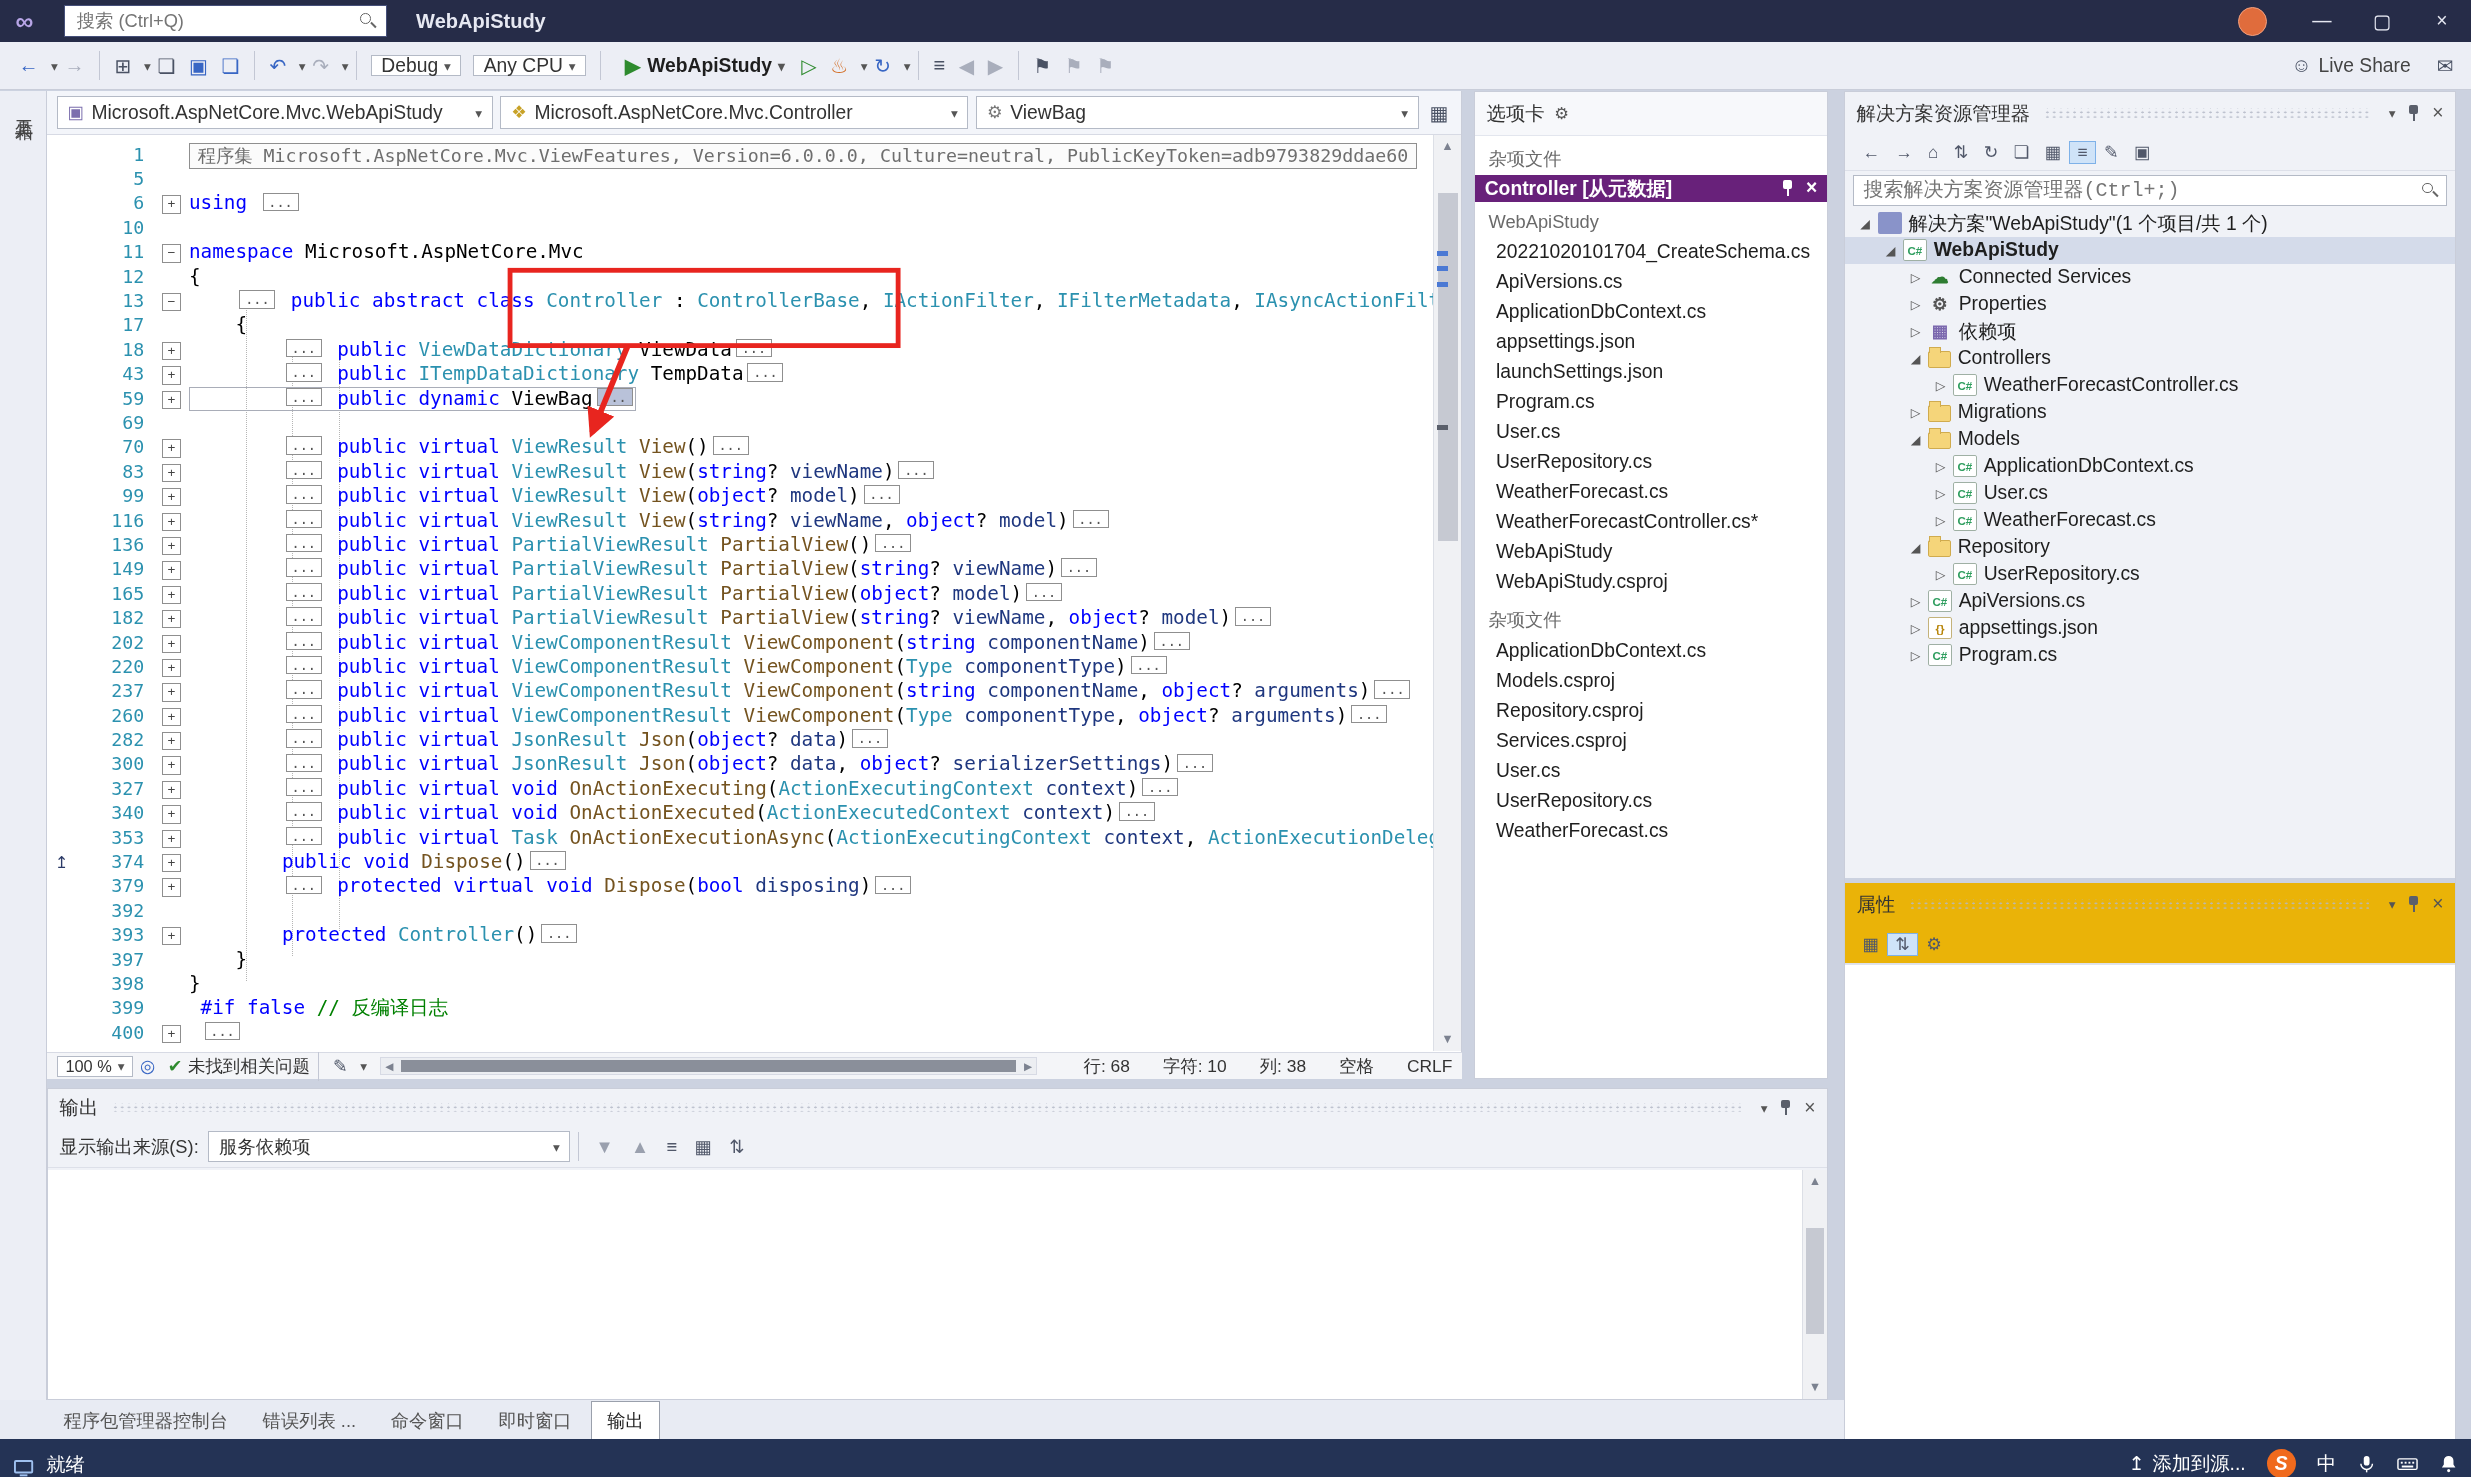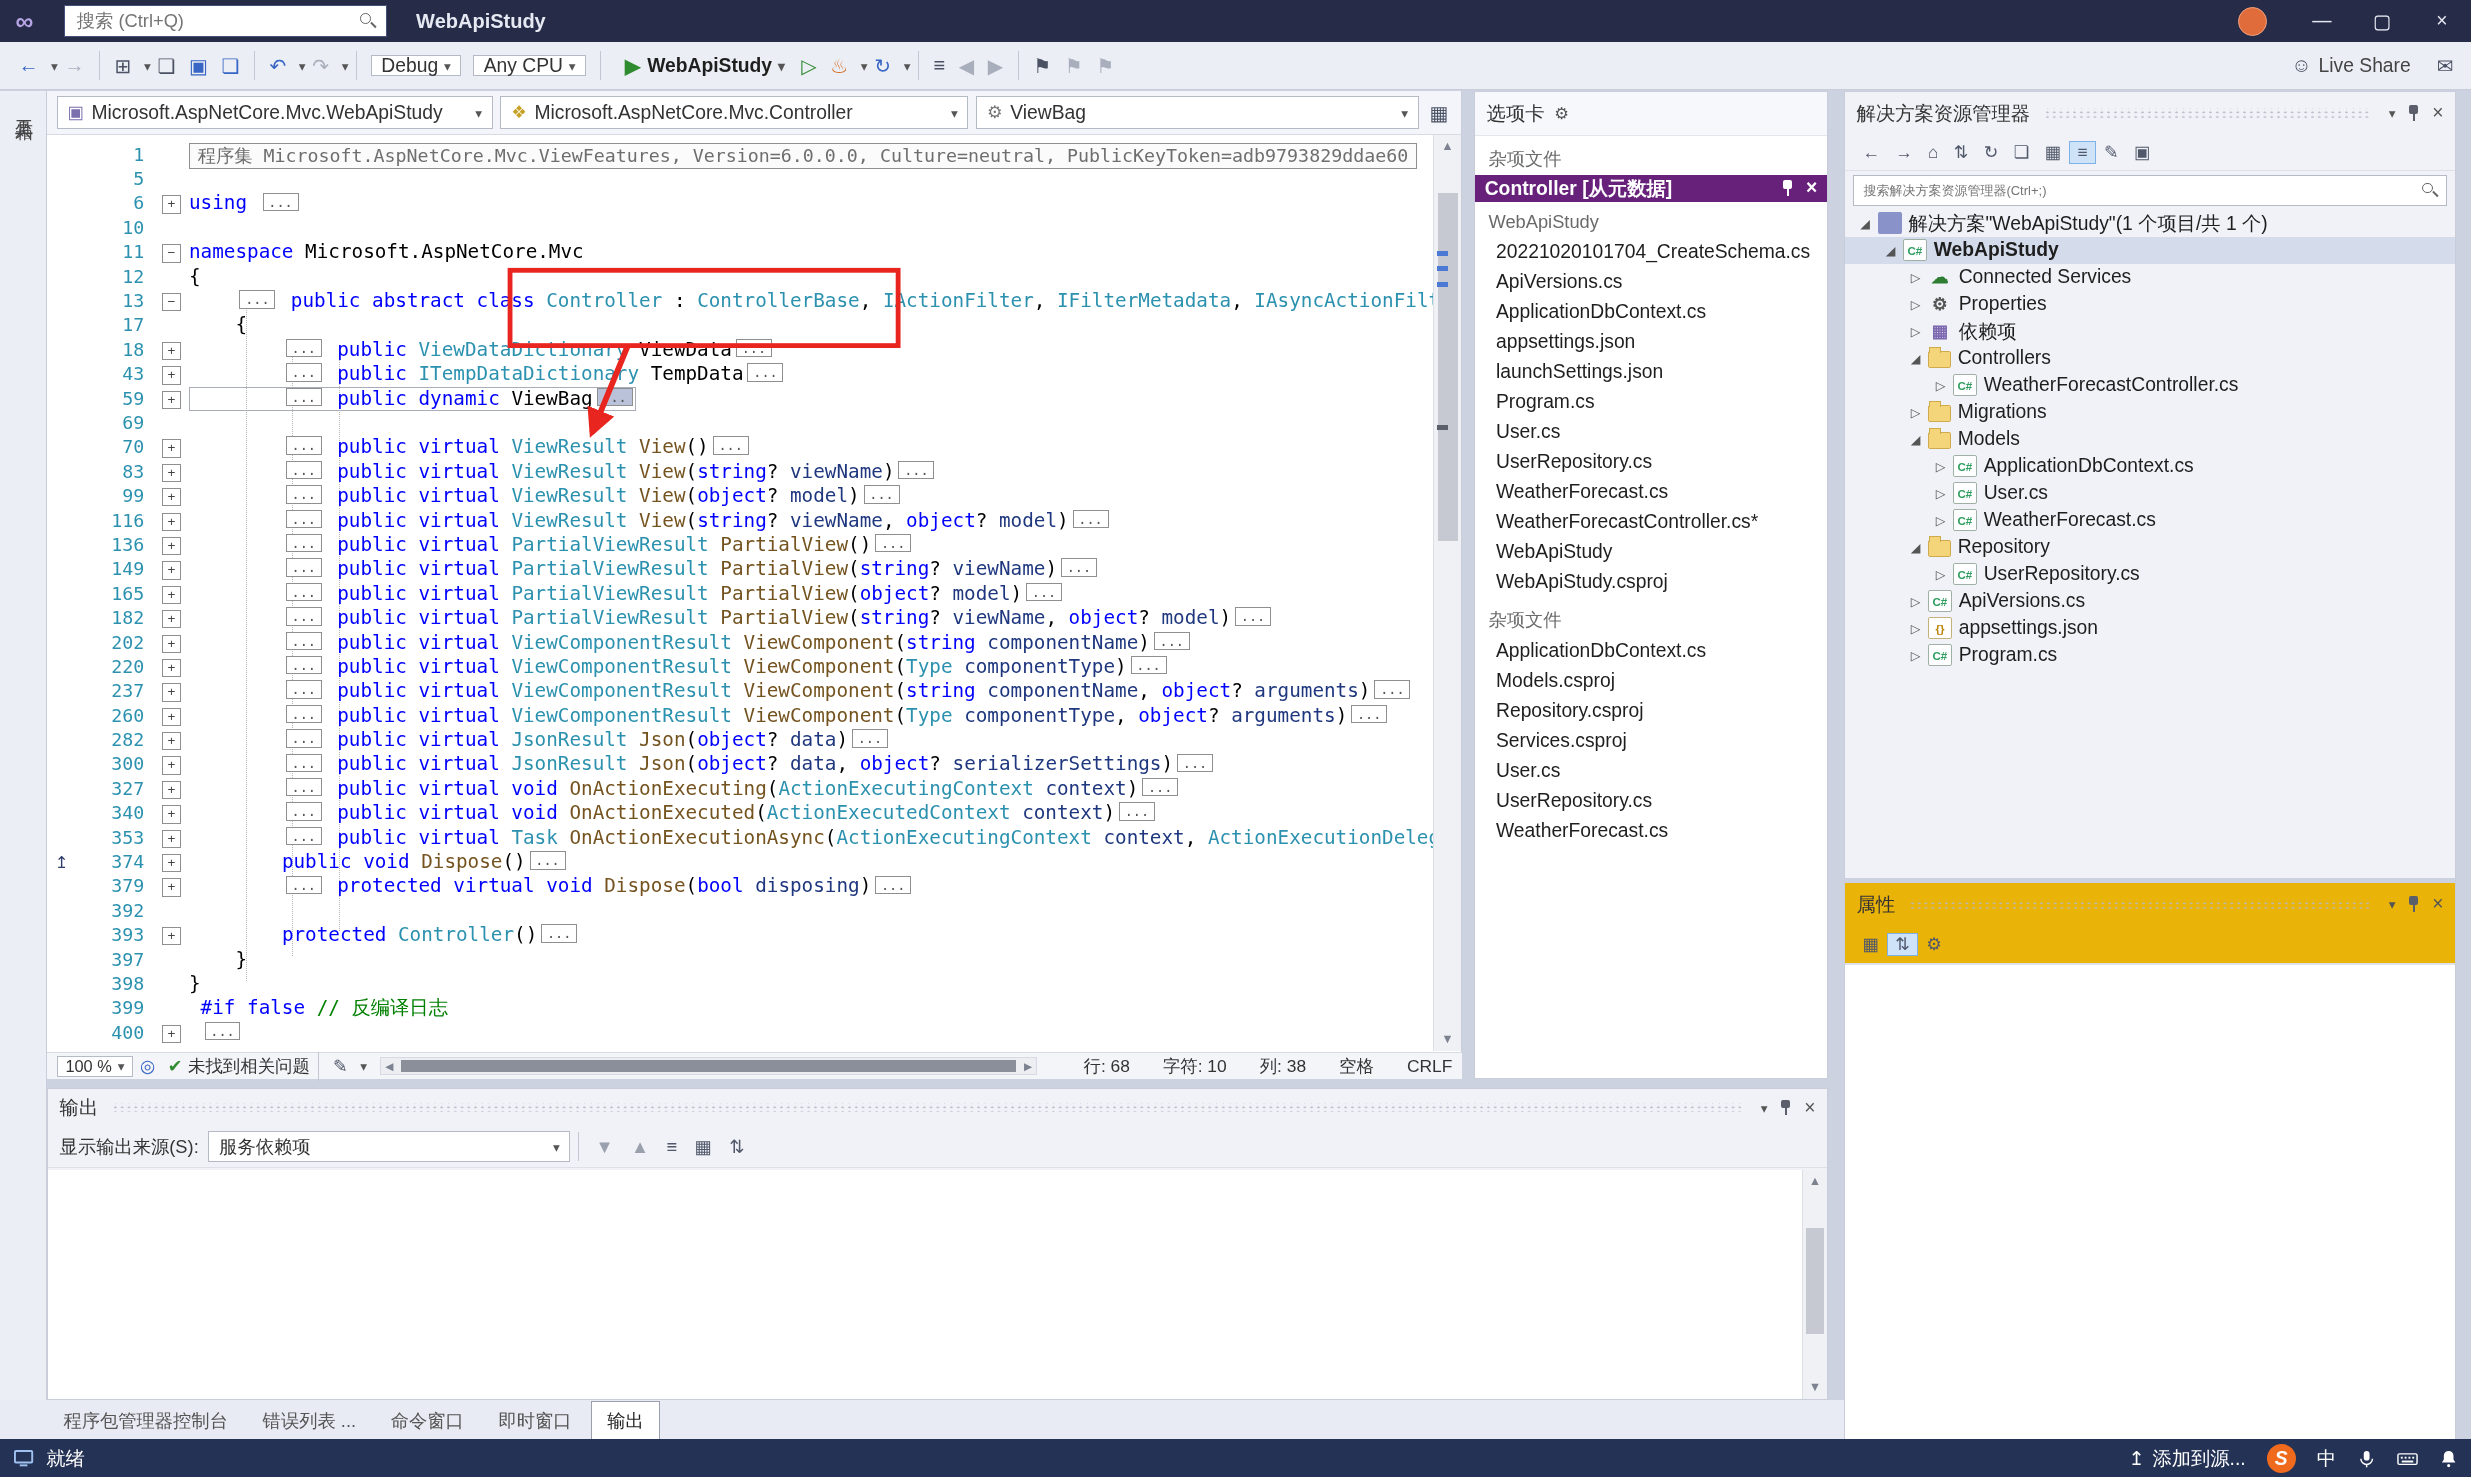--- a/index.html
+++ b/index.html
@@ -69,21 +69,21 @@
   #active-doc{height:27px;background:#68217a;color:#fff;display:flex;align-items:center;padding:0 9.7px;font-size:19.3px;font-weight:bold}
   .file-row{height:30px;line-height:30px;padding-left:21px;font-size:19.3px;color:#1e1e1e;white-space:nowrap;overflow:hidden}
   
   #rightpanel{left:1844px;top:91px;width:612px;height:1348px;background:#f0f2f7;border:1px solid #c9cdd9}
   .pane-head{height:42px;display:flex;align-items:center;padding:0 11.6px;font-size:19.3px;color:#333}
   .pane-ico{font-size:16.4px;color:#555;margin-left:9.7px}
   #se-toolbar{height:37px;display:flex;align-items:center;padding:0 9.7px;border-bottom:1px solid #dde0e9}
   .seti{font-size:17.4px;color:#51586a;padding:0 7.7px}
   .seti.sel{background:#cfe3f8;border:1px solid #7eb1e8}
   #se-search{height:31px;margin:3.9px 7.7px;background:#fff;border:1px solid #b4bac6;display:flex;align-items:center;padding:0 7.7px}
-  #se-search input{border:none;outline:none;flex:1;font-size:13px;color:#6a6a6a;background:transparent;font-family:Liberation Sans, sans-serif}
+  #se-search input{border:none;outline:none;flex:1;font-size:20px;color:#6a6a6a;background:transparent;font-family:Liberation Mono, monospace}
   .trow{height:27px;display:flex;align-items:center;font-size:19.3px;color:#1e1e1e;white-space:nowrap}
   .trow.sel{background:#d4dbea}
   .texp{width:21px;flex:none;font-size:12.6px;color:#555;text-align:center}
   .tico{display:inline-flex;align-items:center;justify-content:center;width:24px;height:22px;margin:0 6.8px 0 1.9px;font-size:11.6px;font-weight:bold;border-radius:1.9px;flex:none}
   .tico.sln{background:#8993c9;color:#fff}
   .tico.proj,.tico.cs{background:#fff;border:1px solid #9fb0a4;color:#2f9e5f}
   .tico.svc{color:#2e7d32;font-size:17.4px}
   .tico.props{color:#555;font-size:17.4px}
   .tico.deps{color:#7b68ae;font-size:17.4px}
   .tico.folder{background:#f5d57a;border:1px solid #d0ab4e;position:relative;width:23px;height:17.4px;margin-top:2.9px}
@@ -100,21 +100,21 @@
   .outi{font-size:18.3px;color:#9aa0ae;padding:0 8.7px}
   .outi.on{color:#51586a}
   #out-body{position:absolute;left:0;top:81px;width:1779px;height:229px;background:#fff}
   #out-vscroll{position:absolute;right:0;top:0;width:25px;height:229px;background:#f0f1f4;border-left:1px solid #dcdfe6}
   #out-thumb{position:absolute;left:2.9px;top:58px;width:18.3px;height:106px;background:#c6c9d2}
   
   #bottomtabs{left:0;top:1400px;width:1844px;height:39px;background:#e8ebf3;display:flex;align-items:flex-end;padding-left:48px}
   .btab{font-size:18.3px;color:#555;padding:5.8px 15.4px;margin-right:3.9px;white-space:nowrap}
   .btab.sel{background:#fff;border:1px solid #9aa0ac;border-bottom:none;color:#1e1e1e}
   
-  #statusbar{left:0;top:1439px;width:2472px;height:39px;background:#243355;display:flex;align-items:center;color:#fff;font-size:19.3px;padding:0 13.5px}
+  #statusbar{left:0;top:1439px;width:2472px;height:39px;background:#243355;display:flex;align-items:flex-end;color:#fff;font-size:19.3px;padding:0 13.5px}
   #sb-right{margin-left:auto;display:flex;align-items:center;gap:21px}
   #sogou{width:29px;height:29px;border-radius:50%;background:#f06a1d;color:#fff;font-weight:bold;font-size:19.3px;display:flex;align-items:center;justify-content:center;font-style:italic}
   
   .pin{display:inline-block;width:13.5px;height:17.4px;position:relative;margin-left:11.6px}
   .pin::before{content:"";position:absolute;top:1px;left:1.9px;width:8.7px;height:8.7px;background:#5a5f6b;border-radius:1.9px}
   .pin::after{content:"";position:absolute;top:9.7px;left:5.8px;width:1.9px;height:6.8px;background:#5a5f6b}
   .pin.w::before,.pin.w::after{background:#fff}
   .mag{display:inline-block;width:17.4px;height:17.4px;position:relative}
   .mag::before{content:"";position:absolute;top:1px;left:1px;width:8.7px;height:8.7px;border:1.9px solid #666;border-radius:50%}
   .mag::after{content:"";position:absolute;top:11.6px;left:10.6px;width:6.8px;height:1.9px;background:#666;transform:rotate(45deg)}

